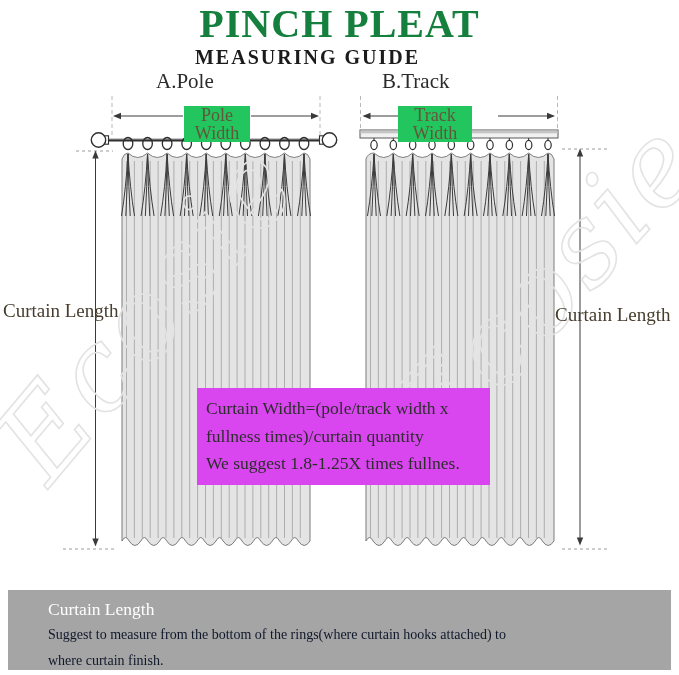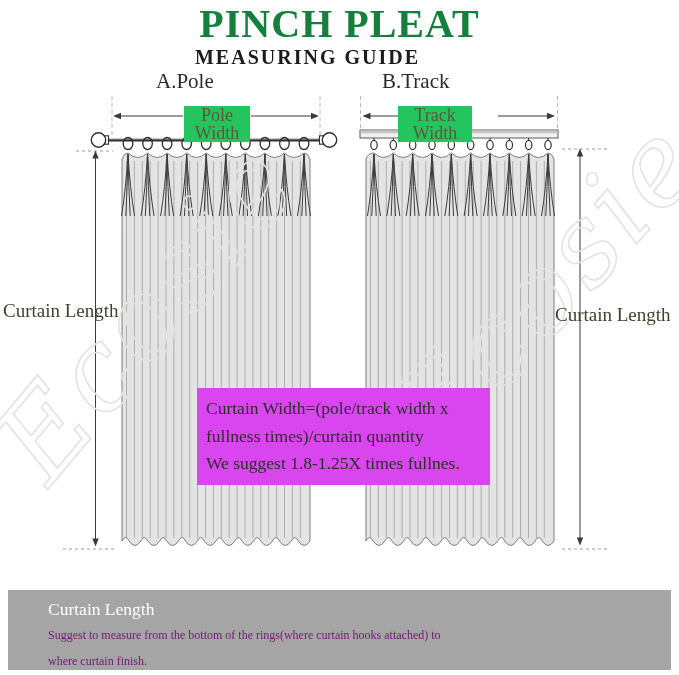--- a/index.html
+++ b/index.html
@@ -44,21 +44,21 @@
     margin:0;padding-left:9px;font-size:17.5px;line-height:27.5px;color:#2d2d2d;
     white-space:nowrap;
   }
   .formula-box .formula-line:first-child{padding-top:7px;}
   .footer-bar{
     position:absolute;left:8px;top:590px;width:663px;height:80px;
     background:#a5a5a5;z-index:6;box-sizing:border-box;
     padding:6px 6px 0 40px;color:#ffffff;
   }
   .footer-heading{font-size:17.5px;line-height:26px;color:#ffffff;}
-  .footer-line{font-size:12px;line-height:26px;color:#701a75;white-space:nowrap;}
+  .footer-line{font-size:14px;line-height:26px;color:#0f172a;white-space:nowrap;}
 </style>
 </head>
 <body>
 
 <div class="canvas">
 
   <svg id="diagram" width="679" height="675" viewBox="0 0 679 675">
       <path d="M 122 159 Q 124 153 128 153 Q 137.77777777777777 162 147.55555555555554 153 Q 157.33333333333331 162 167.11111111111111 153 Q 176.8888888888889 162 186.66666666666669 153 Q 196.44444444444446 162 206.22222222222223 153 Q 216 162 225.77777777777777 153 Q 235.55555555555554 162 245.33333333333334 153 Q 255.11111111111114 162 264.8888888888889 153 Q 274.6666666666667 162 284.44444444444446 153 Q 294.22222222222223 162 304 153 Q 308 153 310 159 L 310 541 q -5.828 9 -11.656 0 q -3.572 -7 -7.144 0 q -5.828 9 -11.656 0 q -3.572 -7 -7.144 0 q -5.828 9 -11.656 0 q -3.572 -7 -7.144 0 q -5.828 9 -11.656 0 q -3.572 -7 -7.144 0 q -5.828 9 -11.656 0 q -3.572 -7 -7.144 0 q -5.828 9 -11.656 0 q -3.572 -7 -7.144 0 q -5.828 9 -11.656 0 q -3.572 -7 -7.144 0 q -5.828 9 -11.656 0 q -3.572 -7 -7.144 0 q -5.828 9 -11.656 0 q -3.572 -7 -7.144 0 q -5.828 9 -11.656 0 q -3.572 -7 -7.144 0 Z" fill="#e4e4e4" stroke="#6f6f6f" stroke-width="0.9"></path>
       <line x1="126.5" y1="161" x2="126.5" y2="538" stroke="#909090" stroke-width="0.65"></line>
       <line x1="134.4" y1="161" x2="134.4" y2="538" stroke="#909090" stroke-width="0.65"></line>

